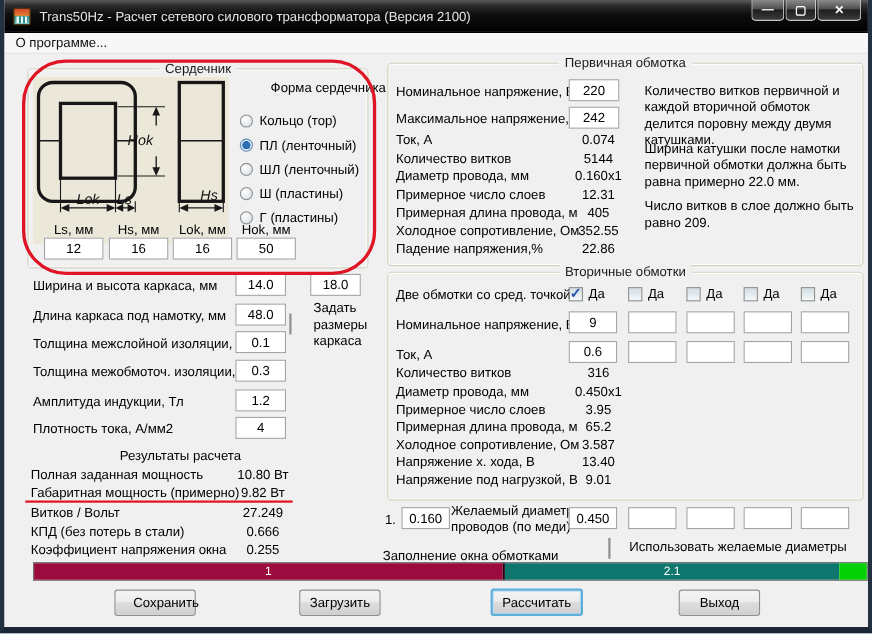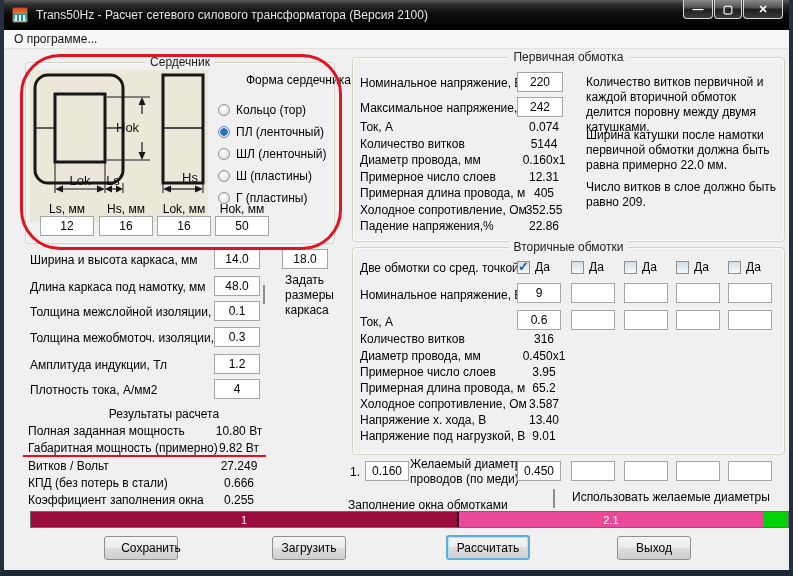--- a/index.html
+++ b/index.html
@@ -61,21 +61,21 @@
   .redline{ background:#e3101e; height:2px; z-index:50; pointer-events:none; }
   
   .diagram{ background:#ebe8da; }
   .diagram svg line, .diagram svg rect{ stroke:#171717; fill:none; }
   .dimlab{ position:absolute; font-size:13px; color:#111; }
   
   .bar{ display:flex; height:17px; border:1px solid #6b6b6b; }
   .seg{ height:100%; color:#fff; font-size:11px; display:flex; align-items:center; justify-content:center; }
   .seg1{ width:426px; background:#9c0b3e; }
   .segdiv{ width:2px; background:#2c0013; }
-  .seg2{ width:304px; background:#ec4899; }
+  .seg2{ width:304px; background:#0f766e; }
   .seg3{ width:25px; background:#06d006; }
   
   .btn{
     position:absolute; height:24px; border:1px solid #8e8f8f; border-radius:3px;
     background:linear-gradient(180deg,#f4f4f4 0,#ececec 45%,#dddddd 50%,#cfcfcf 100%);
     font-size:12px; color:#000; display:flex; align-items:center; justify-content:center; cursor:default;
     font-family:"Liberation Sans",sans-serif;
   }
   .btn.focus{ border:2px solid #5eaedb; box-shadow:inset 0 0 0 1px #b7dff2; }
   .note{ font-size:12px; color:#000; line-height:15px; }
@@ -106,21 +106,21 @@
   </div>
 
   <div class="client">
 
     <div class="abs ellipse" style="left:16px;top:5px;width:322px;height:196px;"></div>
 
     <div class="abs group" style="left:21px;top:13px;width:310px;height:182px;">
       <div class="group-title"><span>Сердечник</span></div>
     </div>
 
-    <div class="abs diagram" style="left:26px;top:21px;width:178px;height:152px;">
+    <div class="abs diagram" style="left:26px;top:21px;width:178px;height:152px;font-style:italic;">
       <svg width="178" height="128" viewBox="0 0 178 128">
         <rect x="5" y="5" width="88" height="108" rx="13" stroke-width="3"></rect>
         <rect x="25" y="24" width="50" height="68" stroke-width="3"></rect>
         <line x1="5" y1="58" x2="25" y2="58" stroke-width="1.3"></line>
         <line x1="75" y1="58" x2="93" y2="58" stroke-width="1.3"></line>
         <rect x="133" y="5" width="40" height="108" stroke-width="3"></rect>
         <line x1="133" y1="58" x2="173" y2="58" stroke-width="1.3"></line>
 
         <line x1="77" y1="27" x2="120" y2="27" stroke-width="1"></line>
         <line x1="77" y1="90" x2="120" y2="90" stroke-width="1"></line>
@@ -214,21 +214,21 @@
     <div class="abs lbl" style="left:24px;top:392px;">Габаритная мощность (примерно)</div>
     <div class="abs val" style="left:190px;top:392px;width:90px;">9.82 Вт</div>
     <div class="abs redline" style="left:19px;top:406px;width:243px;"></div>
 
     <div class="abs lbl" style="left:24px;top:410px;">Витков / Вольт</div>
     <div class="abs val" style="left:190px;top:410px;width:90px;">27.249</div>
 
     <div class="abs lbl" style="left:24px;top:427px;">КПД (без потерь в стали)</div>
     <div class="abs val" style="left:190px;top:427px;width:90px;">0.666</div>
 
-    <div class="abs lbl" style="left:24px;top:444px;">Коэффициент заполнения окна</div>
+    <div class="abs lbl" style="left:24px;top:444px;">Коэффициент напряжения окна</div>
     <div class="abs val" style="left:190px;top:444px;width:90px;">0.255</div>
 
     <div class="abs group" style="left:348px;top:8px;width:433px;height:185px;">
       <div class="group-title"><span>Первичная обмотка</span></div>
     </div>
     <div class="abs lbl" style="left:356px;top:27px;">Номинальное напряжение, В</div>
     <div class="abs" style="left:513px;top:23px;width:46px;"><input class="box" value="220" style=""></div>
     <div class="abs lbl" style="left:356px;top:52px;">Максимальное напряжение, В</div>
     <div class="abs" style="left:513px;top:48px;width:46px;"><input class="box" value="242" style=""></div>
 

